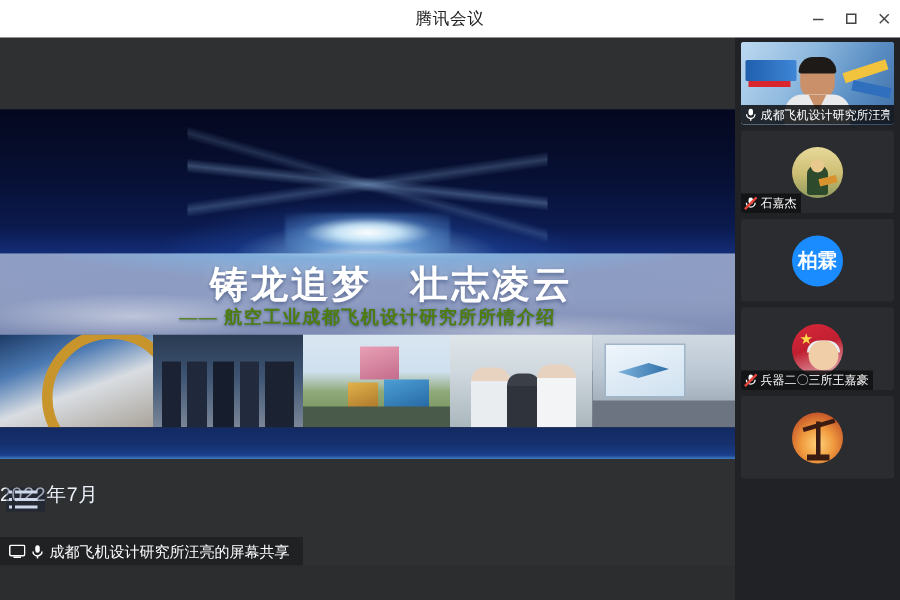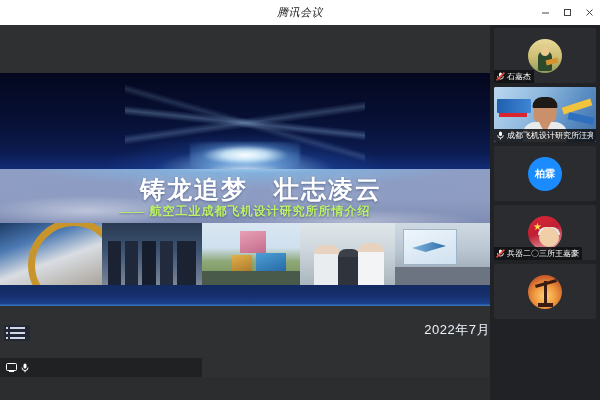--- a/index.html
+++ b/index.html
@@ -9,21 +9,21 @@
     background:#2b2d2f;
   }
   .app{position:relative;width:600px;height:400px;overflow:hidden;background:#2b2d2f;}
 
   
   .titlebar{
     position:absolute;left:0;top:0;width:600px;height:25px;
     background:#ffffff;border-bottom:1px solid #e2e2e2;
     display:flex;align-items:center;justify-content:center;
   }
-  .titlebar-text{font-size:11px;color:#222;letter-spacing:.5px;font-style:italic;}
+  .titlebar-text{font-size:11px;color:#222;letter-spacing:.5px;}
   .wincontrols{position:absolute;right:0;top:0;height:25px;display:flex;align-items:center;}
   .winbtn{width:22px;height:25px;display:flex;align-items:center;justify-content:center;
     color:#444;font-size:11px;line-height:1;}
   .winbtn svg{display:block;}
 
   
   .stage{
     position:absolute;left:0;top:25px;width:490px;height:352px;background:#2e3032;
     overflow:hidden;
   }
@@ -65,21 +65,21 @@
     position:absolute;left:0;top:100px;width:490px;text-align:center;
     font-family:"Liberation Serif","DejaVu Serif",serif;
     font-size:25px;font-weight:bold;color:#ffffff;letter-spacing:2px;
     text-shadow:0 1px 3px rgba(20,40,90,.55),0 0 8px rgba(255,255,255,.3);
     margin-left:16px;
   }
   .slide-title .gap{display:inline-block;width:26px;}
   .slide-sub{
     position:absolute;left:0;top:130px;width:490px;text-align:center;
     font-family:"Liberation Serif","DejaVu Serif",serif;
-    font-size:12px;font-weight:bold;color:#bef264;letter-spacing:1px;
+    font-size:12px;font-weight:bold;color:#4d7c0f;letter-spacing:1px;
     text-shadow:0 1px 2px rgba(20,40,90,.5);
   }
 
   
   .strip{position:absolute;left:0;top:150px;width:490px;height:62px;display:flex;overflow:hidden;}
   .ph{position:relative;height:62px;overflow:hidden;}
   .ph1{width:102px;background:linear-gradient(160deg,#1d3b66 0%,#4c7ab3 30%,#d9dde2 58%,#a9a39a 100%);}
   .ph1::before{content:"";position:absolute;left:0;top:0;width:102px;height:26px;
     background:repeating-linear-gradient(90deg,#16305c 0 6px,#2f5d9c 6px 11px,#0e2banchor 11px 12px);}
   .ph1::after{content:"";position:absolute;right:-18px;bottom:-26px;width:78px;height:78px;
@@ -101,21 +101,21 @@
   .ph5 .screen{position:absolute;left:8px;top:6px;width:52px;height:34px;background:linear-gradient(160deg,#eef5fb,#cfe1f0);border:1px solid #9fb4c6;}
   .ph5 .screen::after{content:"";position:absolute;left:8px;top:12px;width:34px;height:10px;
     background:linear-gradient(90deg,#7fb3dd,#2d6ea8);clip-path:polygon(0 60%,60% 0,100% 40%,40% 100%);}
   .ph5 .tbl{position:absolute;left:0;bottom:0;width:100%;height:18px;background:#6b7480;}
 
   .slide-bottom{
     position:absolute;left:0;top:212px;width:490px;height:21px;
     background:linear-gradient(180deg,#132a62 0%,#16316f 55%,#1b3f8c 88%,#3f7fc4 100%);
   }
   .slide-date{
-    position:absolute;left:0;top:296px;width:490px;text-align:right;
+    position:absolute;left:0;top:296px;width:490px;text-align:left;
     font-size:13px;color:#eef2fb;letter-spacing:.5px;
   }
   .list-overlay{
     position:absolute;left:4px;top:300px;width:24px;height:16px;
     display:flex;flex-direction:column;justify-content:center;gap:3px;padding-left:2px;
     background:rgba(15,25,55,.35);
   }
   .list-overlay i{display:block;height:2px;background:#cfd8ea;width:15px;margin-left:4px;position:relative;}
   .list-overlay i::before{content:"";position:absolute;left:-4px;top:0;width:2px;height:2px;background:#cfd8ea;}
 
@@ -141,21 +141,21 @@
   .videobg .streak{position:absolute;right:4px;top:16px;width:30px;height:7px;background:#f2c33c;transform:rotate(-18deg);}
   .videobg .streak2{position:absolute;right:2px;top:28px;width:26px;height:7px;background:#2f6fbe;transform:rotate(12deg);}
   .person{position:absolute;left:50%;bottom:0;transform:translateX(-50%);width:44px;height:44px;}
   .person .head{position:absolute;left:50%;top:0;transform:translateX(-50%);width:23px;height:27px;border-radius:11px 11px 10px 10px;background:#c9906a;}
   .person .hair{position:absolute;left:50%;top:-1px;transform:translateX(-50%);width:25px;height:11px;border-radius:12px 12px 2px 2px;background:#1d1a18;}
   .person .body{position:absolute;left:50%;bottom:0;transform:translateX(-50%);width:44px;height:20px;border-radius:12px 12px 0 0;background:#e8eaec;}
   .person .collar{position:absolute;left:50%;bottom:8px;transform:translateX(-50%);width:12px;height:12px;background:#c9906a;clip-path:polygon(50% 100%,0 0,100% 0);}
 
   .avatar{position:absolute;left:50%;top:50%;transform:translate(-50%,-50%);width:34px;height:34px;border-radius:50%;overflow:hidden;}
   .av-blue{background:#1a8cff;display:flex;align-items:center;justify-content:center;}
-  .av-blue span{font-size:10px;color:#fff;font-weight:bold;letter-spacing:0;text-align:right;}
+  .av-blue span{font-size:13px;color:#fff;font-weight:bold;letter-spacing:0;text-align:right;}
   .av-prince{background:linear-gradient(180deg,#e8d99a 0%,#cbbd72 55%,#8f9a5e 100%);position:relative;}
   .av-prince .pfig{position:absolute;left:50%;bottom:2px;transform:translateX(-50%);width:14px;height:20px;background:#2e4a2c;border-radius:6px 6px 2px 2px;}
   .av-prince .phead{position:absolute;left:50%;bottom:17px;transform:translateX(-50%);width:9px;height:9px;border-radius:50%;background:#e9c98d;}
   .av-prince .scarf{position:absolute;right:4px;bottom:9px;width:12px;height:5px;background:#d8932e;transform:rotate(-14deg);}
   .av-anime{background:linear-gradient(180deg,#3a3b45 0%,#20222c 100%);position:relative;}
   .av-anime .hat{position:absolute;left:50%;top:3px;transform:translateX(-50%);width:28px;height:11px;border-radius:12px 12px 0 0;background:#f2f2f2;}
   .av-anime .hat::after{content:"";position:absolute;left:-2px;bottom:-2px;width:32px;height:4px;border-radius:2px;background:#2b3a5c;}
   .av-anime .face{position:absolute;left:50%;top:12px;transform:translateX(-50%);width:20px;height:16px;border-radius:8px;background:#e8c49a;}
   .av-anime .card{position:absolute;left:3px;bottom:3px;width:9px;height:12px;background:#fff;transform:rotate(-18deg);}
   .av-anime .card::after{content:"";position:absolute;left:3px;top:4px;width:3px;height:4px;background:#d02b2b;}
@@ -263,67 +263,68 @@
             <rect x="3" y="8" width="5" height="1" fill="#fff"></rect>
           </svg>
       </span>
       <span class="ic">
         <svg width="8" height="10" viewBox="0 0 8 10">
             <rect x="2.5" y="0.5" width="3" height="5" rx="1.5" fill="#fff"></rect>
             <path d="M1 4.6a3 3 0 0 0 6 0" fill="none" stroke="#fff" stroke-width="1"></path>
             <line x1="4" y1="7.6" x2="4" y2="9.3" stroke="#fff" stroke-width="1"></line>
           </svg>
       </span>
+      <span class="label">成都飞机设计研究所汪亮的屏幕共享</span>
     </div>
   </div>
 
   <div class="sidebar">
+
+    <div class="tile video">
+      <div class="videobg">
+        <div class="banner"></div>
+          <div class="streak"></div>
+          <div class="streak2"></div>
+      </div>
+      <div class="person">
+        <div class="head"></div>
+          <div class="hair"></div>
+          <div class="body"></div>
+          <div class="collar"></div>
+      </div>
+      <div class="namebar">
+        <span class="micwrap">
+          <svg width="7" height="9" viewBox="0 0 7 9">
+              <rect x="2" y="0.5" width="3" height="4.5" rx="1.5" fill="#fff"></rect>
+              <path d="M0.7 4.2a2.8 2.8 0 0 0 5.6 0" fill="none" stroke="#fff" stroke-width=".9"></path>
+              <line x1="3.5" y1="7" x2="3.5" y2="8.5" stroke="#fff" stroke-width=".9"></line>
+            </svg>
+        </span>
+        <span class="nm">成都飞机设计研究所汪亮</span>
+      </div>
+    </div>
 
     <div class="tile">
       <div class="avatar av-prince">
         <div class="pfig"></div>
           <div class="phead"></div>
           <div class="scarf"></div>
       </div>
       <div class="namebar">
         <span class="micwrap">
           <svg width="9" height="9" viewBox="0 0 9 9">
               <rect x="3" y="0.6" width="3" height="4.4" rx="1.5" fill="#fff"></rect>
               <path d="M1.6 4.2a2.9 2.9 0 0 0 5.8 0" fill="none" stroke="#fff" stroke-width=".9"></path>
               <line x1="0.6" y1="8.4" x2="8.4" y2="0.6" stroke="#e8443b" stroke-width="1.6"></line>
             </svg>
         </span>
         <span class="nm">石嘉杰</span>
       </div>
     </div>
 
-    <div class="tile video">
-      <div class="videobg">
-        <div class="banner"></div>
-          <div class="streak"></div>
-          <div class="streak2"></div>
-      </div>
-      <div class="person">
-        <div class="head"></div>
-          <div class="hair"></div>
-          <div class="body"></div>
-          <div class="collar"></div>
-      </div>
-      <div class="namebar">
-        <span class="micwrap">
-          <svg width="7" height="9" viewBox="0 0 7 9">
-              <rect x="2" y="0.5" width="3" height="4.5" rx="1.5" fill="#fff"></rect>
-              <path d="M0.7 4.2a2.8 2.8 0 0 0 5.6 0" fill="none" stroke="#fff" stroke-width=".9"></path>
-              <line x1="3.5" y1="7" x2="3.5" y2="8.5" stroke="#fff" stroke-width=".9"></line>
-            </svg>
-        </span>
-        <span class="nm">成都飞机设计研究所汪亮</span>
-      </div>
-    </div>
-
     <div class="tile">
       <div class="avatar av-blue">
         <span>柏霖</span>
       </div>
     </div>
 
 
     <div class="tile">
       <div class="avatar av-flag">
         <span class="star">★</span>

